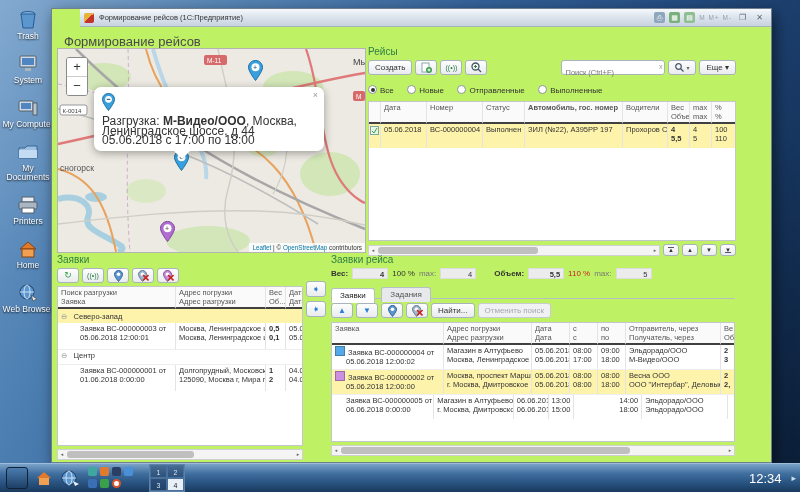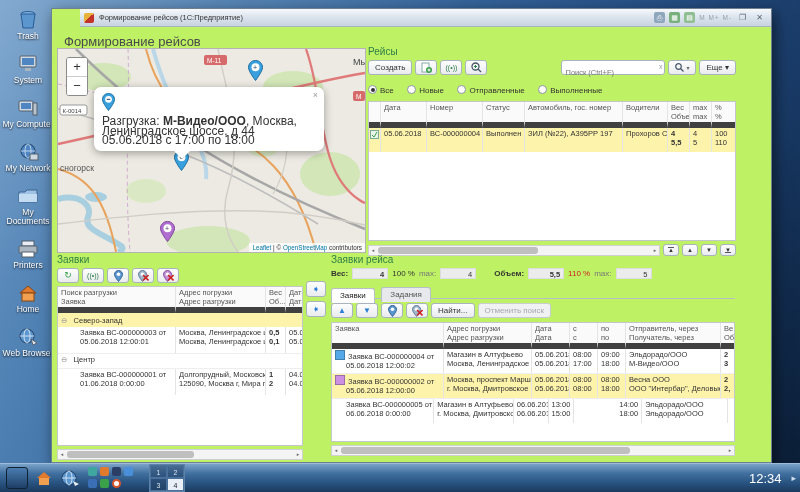--- a/index.html
+++ b/index.html
@@ -43,21 +43,21 @@
   .ptitle{font-size:10px;color:#2e7d46;margin-bottom:3px;}
   .btn{display:inline-flex;align-items:center;justify-content:center;height:15px;
     background:linear-gradient(#fefefe,#e9ebee);border:1px solid #a9b3bd;border-radius:3px;
     font-size:8px;color:#333;padding:0 6px;box-sizing:border-box;}
   .btn.icon{width:22px;padding:0;}
   .btn.disabled{color:#a3a9b0;background:#f0f1f2;border-color:#c6ccd2;}
   .tblwrap{background:#fff;border:1px solid #c3c7cb;}
   .trow{display:flex;align-items:stretch;}
   .cell{box-sizing:border-box;padding:1px 3px;font-size:7.5px;color:#333;
     border-right:1px solid #e4e4e4;overflow:hidden;white-space:nowrap;}
-  .hdr .cell{color:#555;background:#fafafa;border-bottom:6px solid #404040;}
+  .hdr .cell{color:#555;background:#fafafa;border-bottom:2px solid #404040;}
   .yellow{background:#fdf3ab !important;}
   .bold{font-weight:bold;}
   .red{color:#cc2222;}
   .hscroll{height:9px;border:1px solid #d0d0d0;background:#f4f4f4;position:relative;}
   .hthumb{position:absolute;top:1px;bottom:1px;background:#bfbfbf;border-radius:3px;}
   .sarr{position:absolute;top:0;bottom:0;width:8px;font-size:5px;color:#666;text-align:center;line-height:8px;}
   .radio{display:inline-block;width:7px;height:7px;border:1px solid #8a94a0;border-radius:50%;background:#fff;margin-right:3px;vertical-align:-1px;position:relative;}
   .radio.on::after{content:"";position:absolute;left:1.5px;top:1.5px;width:4px;height:4px;border-radius:50%;background:#333;}
   .flabel{font-size:8px;color:#333;margin-right:9px;}
   .searchbox{position:relative;height:15px;background:#fff;border:1px solid #a9b3bd;border-radius:3px;box-sizing:border-box;}
@@ -109,29 +109,20 @@
   <div class="dicon">
     <svg width="22" height="20">
         <rect x="2" y="3" width="14" height="10" rx="1" fill="#cfd9e4" stroke="#55606c"></rect>
         <rect x="4" y="5" width="10" height="6" fill="#4f86c2"></rect>
         <rect x="16" y="5" width="4" height="12" fill="#b9c4cf" stroke="#55606c"></rect>
       </svg>
     <span>My Computer</span>
   </div>
   <div class="dicon">
     <svg width="22" height="20">
-        <circle cx="11" cy="9" r="7" fill="#4f86c2" stroke="#223f63"></circle>
-        <ellipse cx="11" cy="9" rx="3" ry="7" fill="none" stroke="#bcd4ec"></ellipse>
-        <line x1="4" y1="9" x2="18" y2="9" stroke="#bcd4ec"></line>
-        <rect x="13" y="12" width="8" height="6" fill="#cfd9e4" stroke="#55606c"></rect>
-      </svg>
-    <span>My Network</span>
-  </div>
-  <div class="dicon">
-    <svg width="22" height="20">
         <path d="M2 6 L8 6 L10 4 L20 4 L20 16 L2 16 Z" fill="#9fc2e4" stroke="#3a6591"></path>
         <path d="M2 8 L20 8 L20 16 L2 16 Z" fill="#c3dcf2"></path>
       </svg>
     <span>My Documents</span>
   </div>
   <div class="dicon">
     <svg width="22" height="20">
         <rect x="5" y="2" width="12" height="5" fill="#e8eef4" stroke="#55606c"></rect>
         <rect x="2" y="7" width="18" height="7" rx="1" fill="#aab6c2" stroke="#55606c"></rect>
         <rect x="5" y="13" width="12" height="5" fill="#fff" stroke="#55606c"></rect>
@@ -288,21 +279,21 @@
       <span><span class="radio"></span><span class="flabel">Новые</span></span>
       <span><span class="radio"></span><span class="flabel">Отправленные</span></span>
       <span><span class="radio"></span><span class="flabel">Выполненные</span></span>
     </div>
     <div class="tblwrap" style="height:138px;">
       <div class="trow hdr">
         <div class="cell" style="width:12px;"></div>
         <div class="cell" style="width:46px;"><span>Дата</span></div>
         <div class="cell" style="width:56px;"><span>Номер</span></div>
         <div class="cell" style="width:42px;"><span>Статус</span></div>
-        <div class="cell" style="width:98px;"><span>Автомобиль, гос. номер</span></div>
+        <div class="cell" style="width:98px;font-weight:bold;"><span>Автомобиль, гос. номер</span></div>
         <div class="cell" style="width:45px;"><span>Водители</span></div>
         <div class="cell" style="width:22px;"><span>Вес</span><br><span>Объем</span></div>
         <div class="cell" style="width:22px;"><span>max</span><br><span>max</span></div>
         <div class="cell" style="flex:1;border-right:0;"><span>%</span><br><span>%</span></div>
       </div>
       <div class="trow yellow" style="height:24px;">
         <div class="cell" style="width:12px;padding:2px 1px;"><svg width="9" height="9">
               <rect x="0.5" y="0.5" width="8" height="8" fill="#e8f4e8" stroke="#7a9"></rect>
               <path d="M2 5 L4 7 L7 2" fill="none" stroke="#3ba04a"></path>
             </svg></div>

